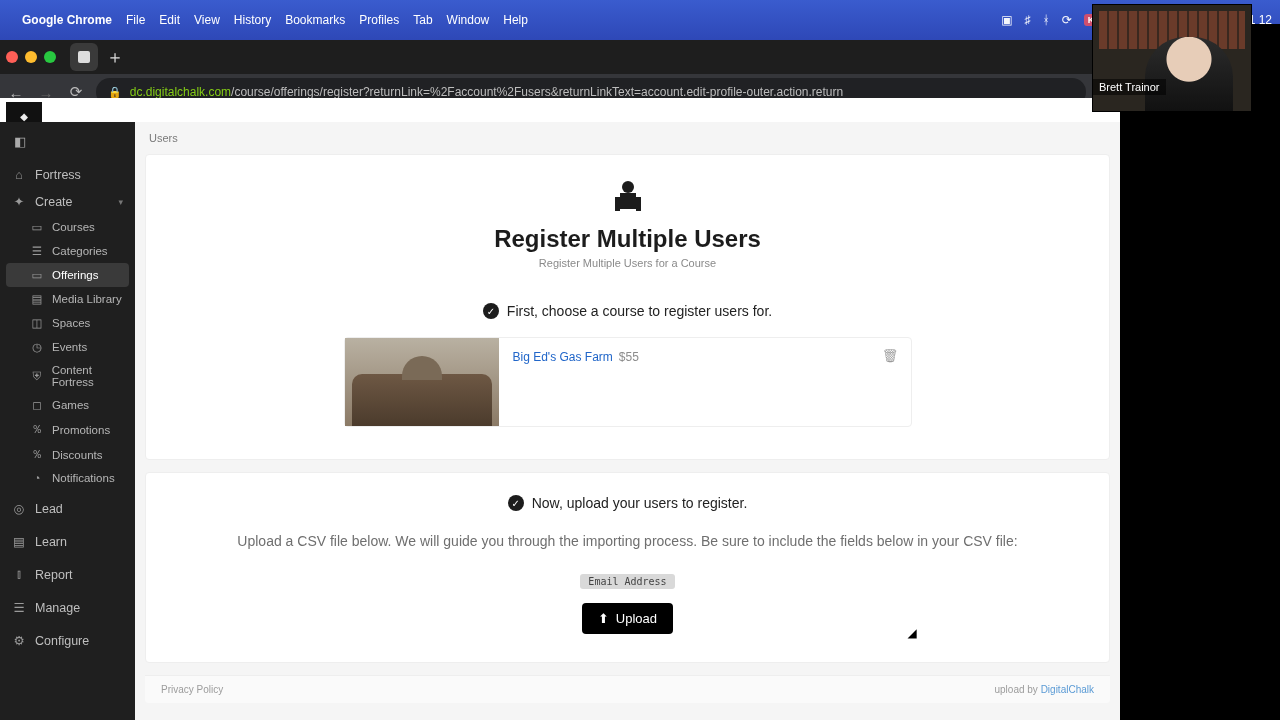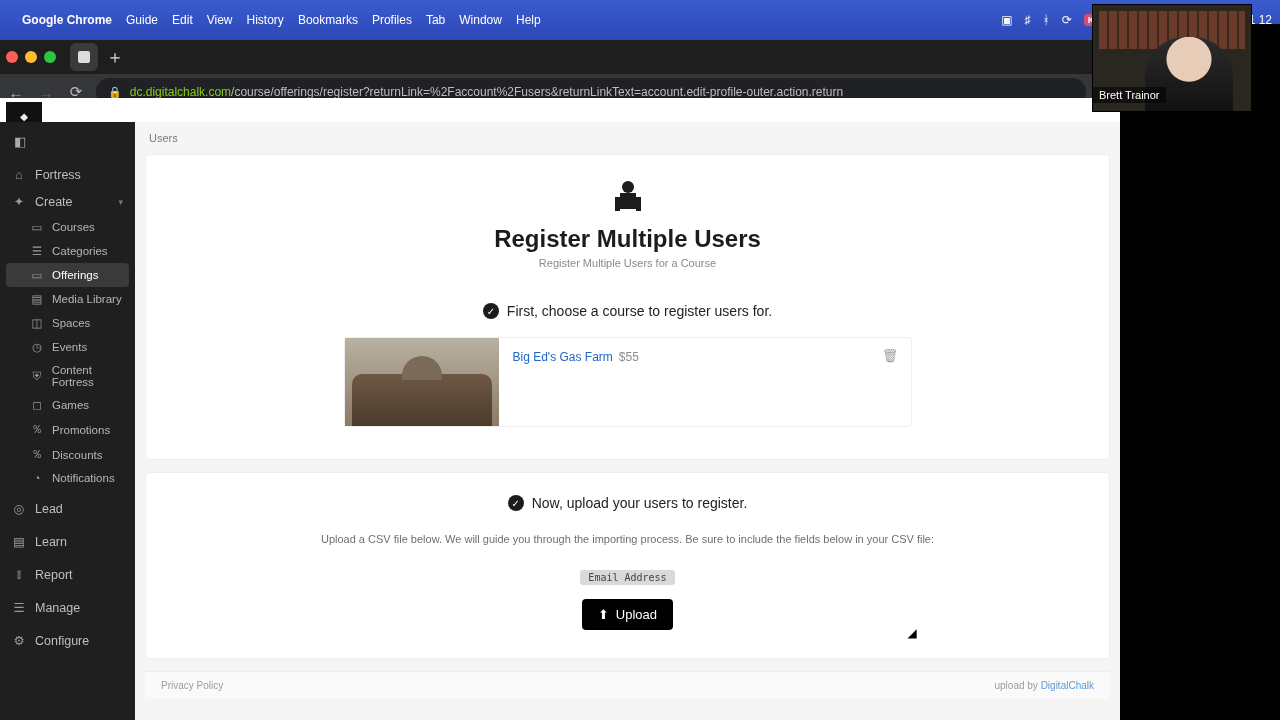--- a/index.html
+++ b/index.html
@@ -65,41 +65,41 @@
 .course-card{display:flex;width:568px;border:1px solid #eee;border-radius:4px;margin-top:18px;background:#fff;position:relative}
 .course-thumb{width:154px;height:88px;background:linear-gradient(#b9b1a2,#8b7a66);display:flex;align-items:flex-end;justify-content:center}
 .course-thumb .bldg{width:140px;height:52px;background:linear-gradient(#6e5844,#4b3b2c);border-top-left-radius:10px;border-top-right-radius:10px;position:relative}
 .course-thumb .dome{position:absolute;top:-18px;left:50%;transform:translateX(-50%);width:40px;height:24px;background:#7a6a57;border-top-left-radius:20px;border-top-right-radius:20px}
 .course-meta{padding:12px 14px;font-size:12px;color:#222;display:flex;gap:6px}
 .course-meta .name{color:#2166c9}
 .course-meta .price{color:#8c8c8c}
 .trash{position:absolute;right:12px;top:10px;color:#9a9a9a;font-size:13px}
 .cursor-dot{position:absolute;left:563px;top:288px;font-size:12px;color:#000;pointer-events:none}
 .panel2{background:#fff;margin:0 10px 12px 10px;border:1px solid #eee;border-radius:4px;padding:22px 10px 28px 10px}
-.instr{font-size:11px;color:#6f6f6f;margin-top:22px;text-align:center}
+.instr{font-size:14px;color:#6f6f6f;margin-top:22px;text-align:center}
 .chip{display:inline-block;background:#d9d9d9;color:#444;font-family:monospace;font-size:10px;padding:2px 8px;border-radius:3px;margin-top:25px}
 .upload-btn{margin-top:14px;background:#000;color:#fff;border:none;border-radius:4px;padding:8px 16px;font-size:13px;display:inline-flex;align-items:center;gap:7px;cursor:pointer}
 .footer{display:flex;justify-content:space-between;font-size:10px;color:#9c9c9c;padding:8px 16px;background:#fafafa;border-top:1px solid #eee;margin:0 10px;border-radius:0 0 4px 4px}
 
 
 .rightblack{position:absolute;right:0;top:24px;width:160px;height:696px;background:#000}
 .webcam{position:absolute;right:28px;top:4px;width:160px;height:108px;background:#2a2620;border:1px solid #000;}
 .webcam .shelf{position:absolute;top:6px;left:6px;right:6px;height:38px;background:repeating-linear-gradient(90deg,#6a3b2a 0 8px,#3a281f 8px 10px)}
 .webcam .person{position:absolute;bottom:0;left:52px;width:88px;height:74px;background:radial-gradient(circle at 50% 30%,#e7cdb8 0 22px,transparent 23px),linear-gradient(#2c2c2c,#111);border-top-left-radius:40px;border-top-right-radius:40px}
-.webcam .name{position:absolute;left:0;bottom:8px;background:rgba(0,0,0,.55);color:#fff;font-size:11px;padding:2px 6px}
+.webcam .name{position:absolute;left:0;bottom:16px;background:rgba(0,0,0,.55);color:#fff;font-size:11px;padding:2px 6px}
 
 </style>
 </head>
 <body>
 
 <div class="mac-menubar">
   <div class="left">
     <span class="apple"></span>
     <span class="appname">Google Chrome</span>
-    <span>Guide</span>
+    <span>File</span>
     <span>Edit</span>
     <span>View</span>
     <span>History</span>
     <span>Bookmarks</span>
     <span>Profiles</span>
     <span>Tab</span>
     <span>Window</span>
     <span>Help</span>
   </div>
   <div class="right">

